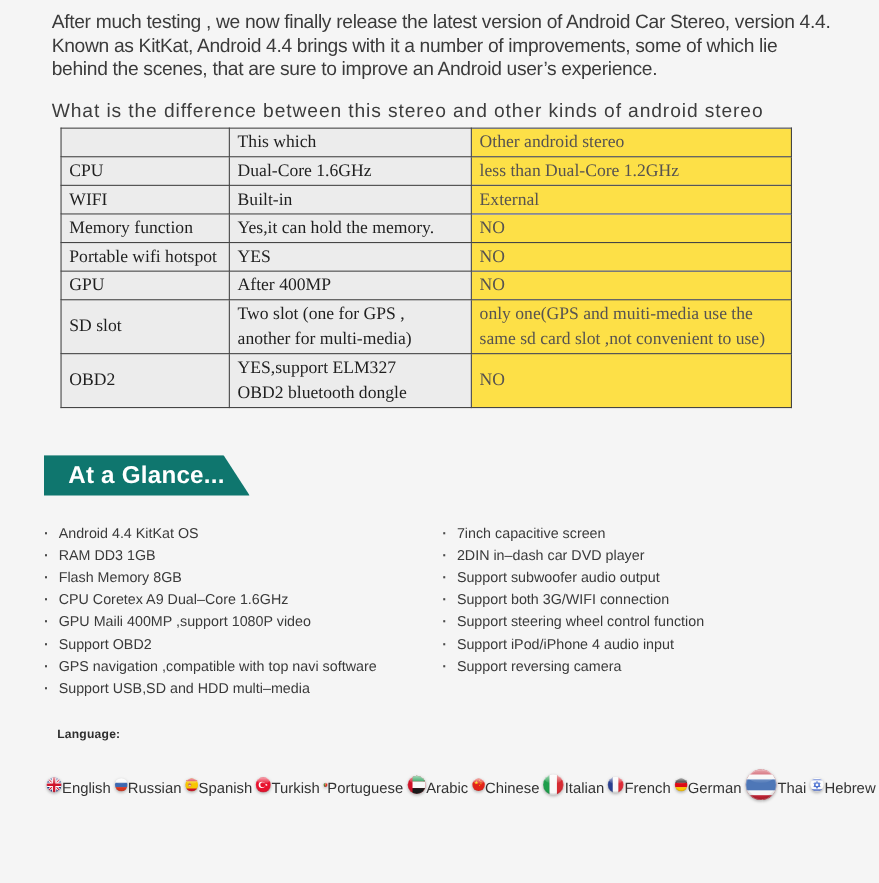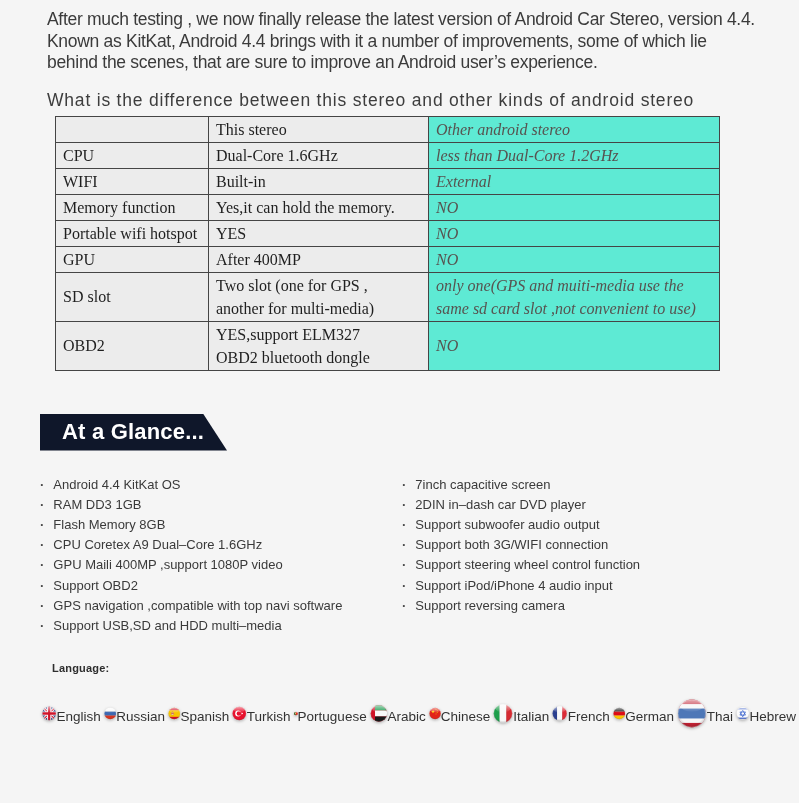--- a/index.html
+++ b/index.html
@@ -21,28 +21,28 @@
     border-collapse:collapse; table-layout:fixed;
     margin:5px 0 0 55px; width:664px;
     font-family:"Liberation Serif", serif; font-size:16px;
   }
   .cmp th, .cmp td {
     border:1px solid #454545; padding:1px 7px;
     font-weight:400; text-align:left; vertical-align:middle;
     background:#ececec; color:#1f1f1f; line-height:23px;
     white-space:pre-line; overflow:hidden;
   }
-  .cmp .c3 { background:#5eead4; color:#575350;font-style:italic; }
+  .cmp .c3 { background:#fde047; color:#575350; }
   .cmp thead tr { height:24px; }
   .cmp tbody tr { height:25px; }
   .cmp tbody tr:nth-child(7) { height:49px; }
   .cmp tbody tr:nth-child(8) { height:52px; }
   .banner {
     margin:43px 0 0 40px; width:187px; height:37px;
-    background:#0f172a; color:#ffffff;
+    background:#0f766e; color:#ffffff;
     font-size:22px; font-weight:700; line-height:36px;
     padding-left:22px; box-sizing:border-box; letter-spacing:0.2px;
     clip-path:polygon(0 0, 163px 0, 187px 100%, 0 100%);
   }
   .glance-cols { display:flex; margin:24px 0 0 40px; }
   .glance-list {
     list-style:none; margin:0; padding:0;
     font-size:13px; line-height:20.2px; color:#3a3a3a;
   }
   .glance-list.left { width:362px; flex:0 0 362px; }
@@ -67,21 +67,21 @@
 
   <table class="cmp">
     <colgroup>
       <col style="width:153px">
         <col style="width:220px">
         <col style="width:291px">
     </colgroup>
     <thead>
         <tr>
           <th class="c1"></th>
-          <th class="c2">This stereo</th>
+          <th class="c2">This which</th>
           <th class="c3">Other android stereo</th>
         </tr>
       </thead>
     <tbody>
         <tr>
           <td class="c1">CPU</td>
           <td class="c2">Dual-Core 1.6GHz</td>
           <td class="c3">less than Dual-Core 1.2GHz</td>
         </tr>
         <tr>

